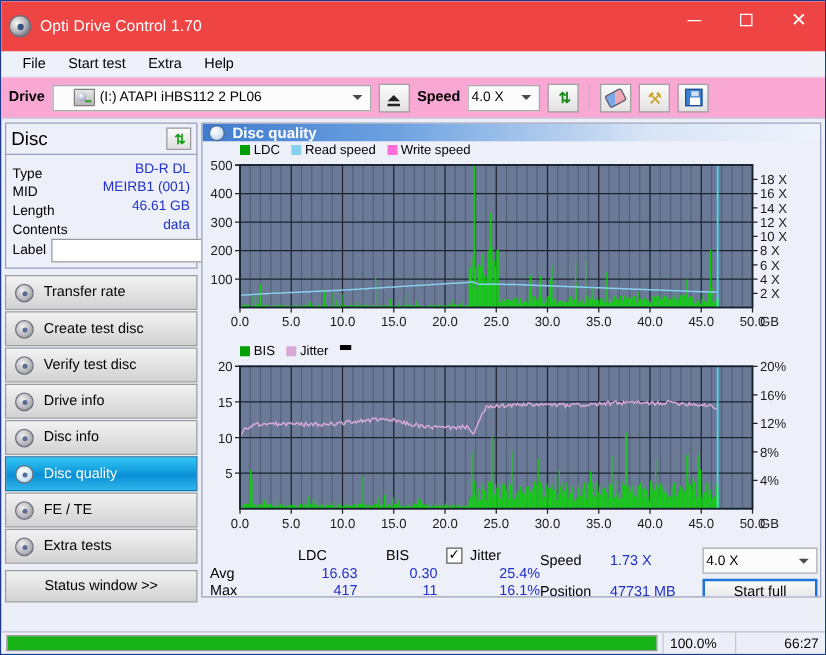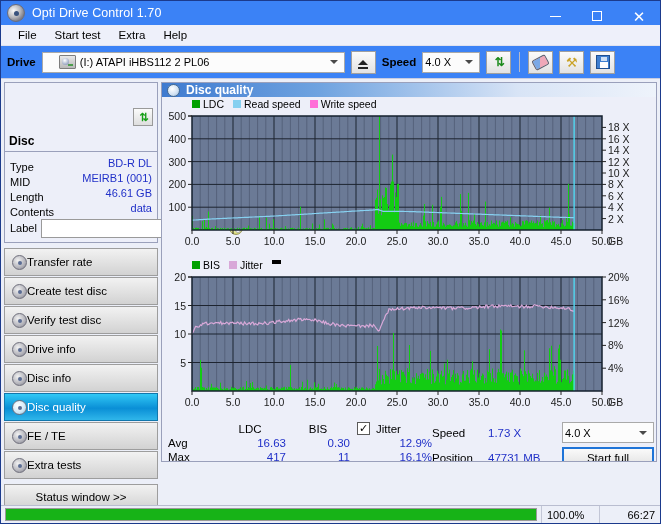--- a/index.html
+++ b/index.html
@@ -14,22 +14,22 @@
   #app {
     position: relative;
     width: 661px; height: 524px;
     background: #eceff8;
     border: 1px solid #1b3a8c;
     overflow: hidden;
   }
 
   
   .titlebar {
-    height: 24px;
-    background: #3b82f6;
+    height: 40px;
+    background: #ef4444;
     display: flex; align-items: center;
     color: #fff;
     padding-left: 6px;
     position: relative;
   }
   .titlebar .appicon {
     width: 18px; height: 18px;
     border-radius: 50%;
     background: radial-gradient(circle at 35% 35%, #fafafa 0%, #b9b9bd 45%, #7a7a86 75%, #d8d8de 100%);
     border: 1px solid #6d6d78;
@@ -59,21 +59,21 @@
     background: #eef0fa;
     display: flex; align-items: center;
     padding-left: 8px;
     border-bottom: 1px solid #dfe2ef;
   }
   .menubar .mi { padding: 2px 9px; font-size: 11.5px; color: #000; }
 
   
   .toolbar {
     height: 33px;
-    background: #3b82f6;
+    background: #f9a8d4;
     display: flex; align-items: center;
     padding: 0 6px;
     gap: 6px;
     border-bottom: 1px solid #c9cde0;
   }
   .lbl-bold { font-weight: bold; font-size: 11.5px; color: #000; }
   .combo {
     height: 21px;
     background: #fcfcfc;
     border: 1px solid #a9a9a9;
@@ -82,21 +82,21 @@
     position: relative;
     padding: 0 2px;
   }
   .combo .arrow {
     margin-left: auto; margin-right: 4px;
     width: 0; height: 0;
     border-left: 4px solid transparent;
     border-right: 4px solid transparent;
     border-top: 4px solid #4a4a4a;
   }
-  #drive-combo { width: 303px; padding-left: 14px; }
+  #drive-combo { width: 255px; padding-left: 14px; }
   .drv-icon {
     width: 17px; height: 14px;
     margin: 0 4px 0 2px;
     background: linear-gradient(#e8e8e8, #b9b9b9);
     border: 1px solid #7d7d7d;
     border-radius: 1px;
     position: relative; flex: 0 0 auto;
   }
   .drv-icon:after {
     content:""; position:absolute; left:2px; top:2px;
@@ -164,21 +164,21 @@
   .panel-disc {
     border: 1px solid #9aa0bb;
     background: #edeff9;
     margin-bottom: 5px;
   }
   .panel-head {
     display: flex; align-items: center;
     padding: 3px 4px;
     border-bottom: 1px solid #9aa0bb;
   }
-  .panel-head .ph-title { font-weight: bold; font-size: 12px; margin-top: 48px; }
+  .panel-head .ph-title { font-weight: normal; font-size: 15px; }
   .panel-head .ph-btn {
     margin-left: auto;
     width: 20px; height: 18px;
     background: linear-gradient(#fbfbfb, #dedede);
     border: 1px solid #9a9a9a;
     display: flex; align-items: center; justify-content: center;
     color: #19a019; font-size: 11px; font-weight: bold; letter-spacing: -2px;
   }
   .disc-rows { padding: 3px 5px 4px 5px; }
   .drow { display: flex; align-items: center; height: 15px; font-size: 11px; }
@@ -205,21 +205,21 @@
   .cd-glyph:after {
     content:""; position:absolute; left:5px; top:5px;
     width:4px; height:4px; border-radius:50%; background:#fff;
     border:1px solid #aaa;
   }
 
   .navlist { display: flex; flex-direction: column; gap: 1px; }
   .navbtn {
     height: 28px;
     display: flex; align-items: center;
-    padding-left: 7px; 
+    padding-left: 7px; gap: 8px;
     background: linear-gradient(#f2f2f2, #d2d2d2);
     border: 1px solid #9d9d9d;
     font-size: 11.5px;
     color: #000;
   }
   .navbtn.active {
     background: linear-gradient(#31c8f5, #0a8fd6 55%, #2fb6ea);
     border-color: #1277ac;
     color: #fff;
   }
@@ -327,21 +327,21 @@
   }
   .sb-cell { padding: 0 5px; height: 18px; display: flex; align-items: center; }
   .sb-text { width: 145px; }
   .sb-progwrap { flex: 1 1 auto; padding: 0 4px; display: flex; align-items: center; }
   .sb-prog {
     width: 100%; height: 13px;
     background: #fff; border: 1px solid #9a9a9a;
   }
   .sb-prog .fill { height: 100%; background: #17b317; }
   .sb-pct { width: 58px; border-left: 1px solid #c2c6d6; }
-  .sb-time { width: 61px; justify-content: flex-end; border-left: 1px solid #c2c6d6; }
+  .sb-time { width: 72px; justify-content: flex-end; border-left: 1px solid #c2c6d6; }
 </style>
 </head>
 <body>
 
 <div id="app">
 
   <div class="titlebar">
     <div class="appicon"></div>
     <div class="ttl">Opti Drive Control 1.70</div>
     <div class="winbtns">
@@ -1496,21 +1496,21 @@
             <div class="st-h">BIS</div>
             <div style="display:flex;justify-content:flex-end">
               <span class="chk">✓</span>
             </div>
             <div class="st-h" style="text-align:left;padding-left:6px">Jitter</div>
 
             <div class="st-rl">Avg</div>
             <div class="st-v">16.63</div>
             <div class="st-v">0.30</div>
             <div></div>
-            <div class="st-v">12.9%</div>
+            <div class="st-v">25.4%</div>
 
             <div class="st-rl">Max</div>
             <div class="st-v">417</div>
             <div class="st-v">11</div>
             <div></div>
             <div class="st-v">16.1%</div>
 
             <div></div>
             <div class="st-v"></div>
           </div>

